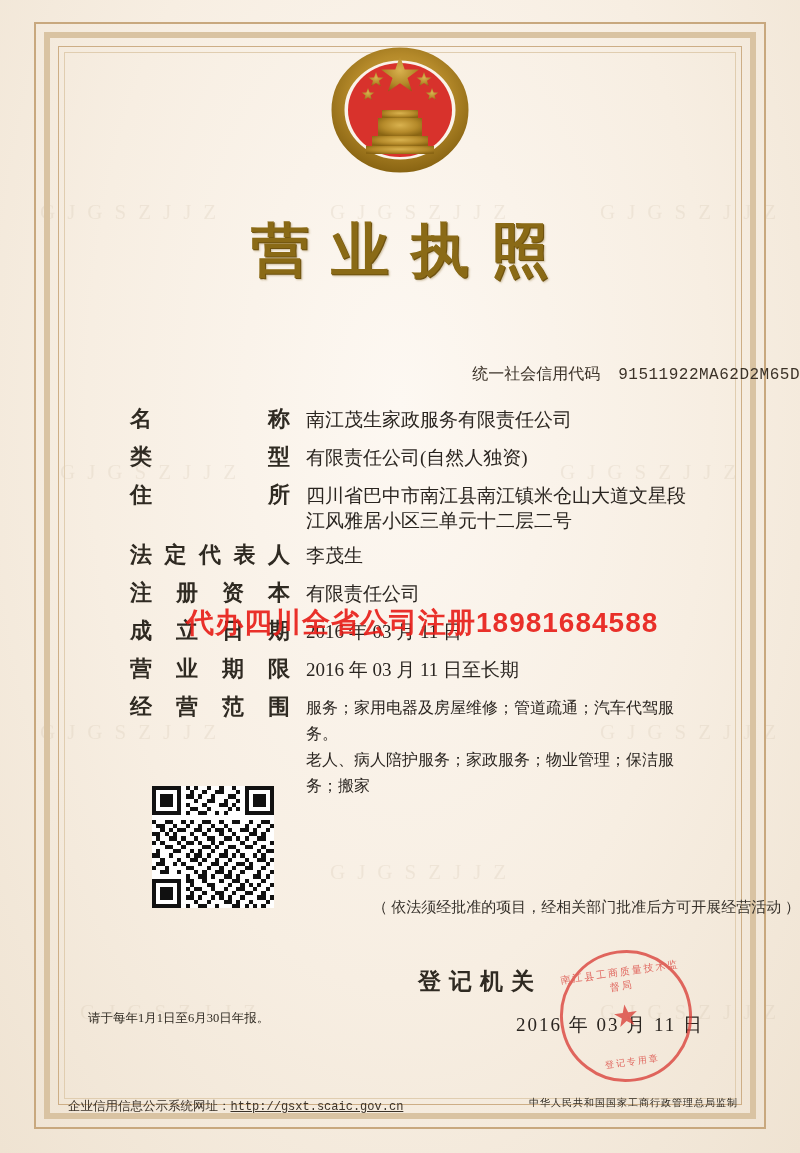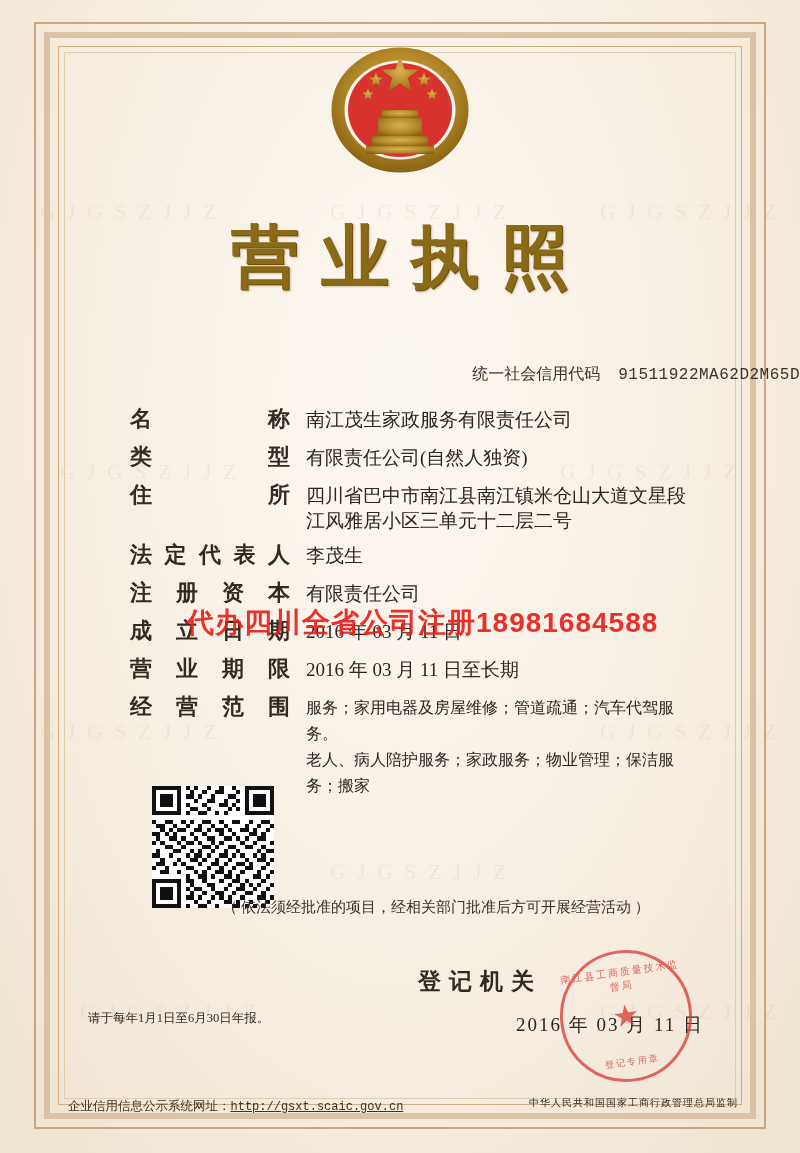--- a/index.html
+++ b/index.html
@@ -77,21 +77,21 @@
     height: 160px;
   }
 
   .title {
     position: absolute;
     left: 0; right: 0;
     top: 212px;
     text-align: center;
     font-family: "Liberation Serif", serif;
     font-weight: bold;
-    font-size: 68px;
+    font-size: 58px;
     letter-spacing: 22px;
     text-indent: 22px;
     color: #8a6a16;
     text-shadow: 1px 1px 0 #6e5210, 2px 2px 2px rgba(120,90,20,.35);
   }
 
   .credit-line {
     position: absolute;
     top: 364px;
     left: 0; right: 0;
@@ -165,21 +165,21 @@
     top: 786px;
     width: 122px;
     height: 122px;
     background: #fff;
   }
 
   .note-approval {
     position: absolute;
     left: 0; right: 0;
     top: 898px;
-    text-align: center;
+    text-align: right;
     font-family: "Liberation Serif", serif;
     font-size: 15px;
     color: #35302a;
     padding-left: 72px;
   }
 
   .registry {
     position: absolute;
     left: 418px;
     top: 966px;

